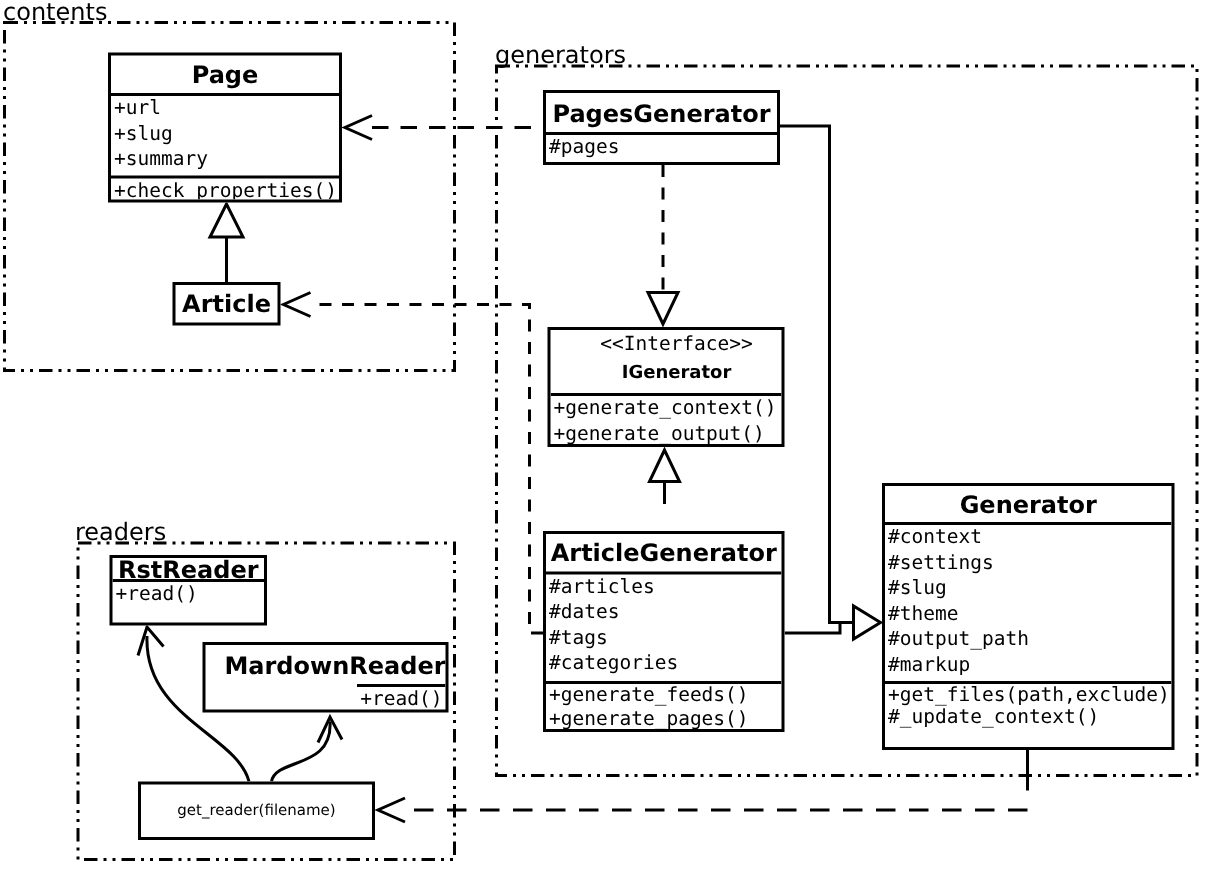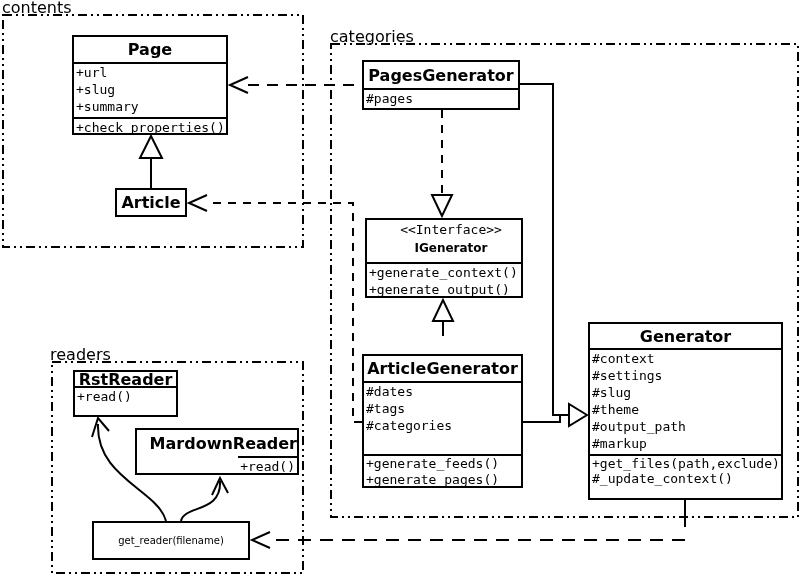--- a/index.html
+++ b/index.html
@@ -129,21 +129,21 @@
       <polyline points="92,437 98,418 109,431" fill="none" stroke="#000" stroke-width="2"></polyline>
     </g>
 
     <g>
       <path d="M 181 521 C 184 505, 222 513, 220 481" fill="none" stroke="#000" stroke-width="2"></path>
       <polyline points="212,495 220,478 228,493" fill="none" stroke="#000" stroke-width="2"></polyline>
     </g>
   </svg>
 
   <div class="pkg-label" id="lbl-contents">contents</div>
-  <div class="pkg-label" id="lbl-generators">categories</div>
+  <div class="pkg-label" id="lbl-generators">generators</div>
   <div class="pkg-label" id="lbl-readers">readers</div>
 
   <div class="cls" id="box-page">
     <div class="title">Page</div>
     <div class="comp attrs">
       <div>+url</div>
       <div>+slug</div>
       <div>+summary</div>
     </div>
     <div class="comp methods">
@@ -169,20 +169,21 @@
     </div>
     <div class="comp methods">
       <div>+generate_context()</div>
       <div>+generate_output()</div>
     </div>
   </div>
 
   <div class="cls" id="box-articlegen">
     <div class="title">ArticleGenerator</div>
     <div class="comp attrs">
+      <div>#articles</div>
       <div>#dates</div>
       <div>#tags</div>
       <div>#categories</div>
     </div>
     <div class="comp methods">
       <div>+generate_feeds()</div>
       <div>+generate_pages()</div>
     </div>
   </div>
 

